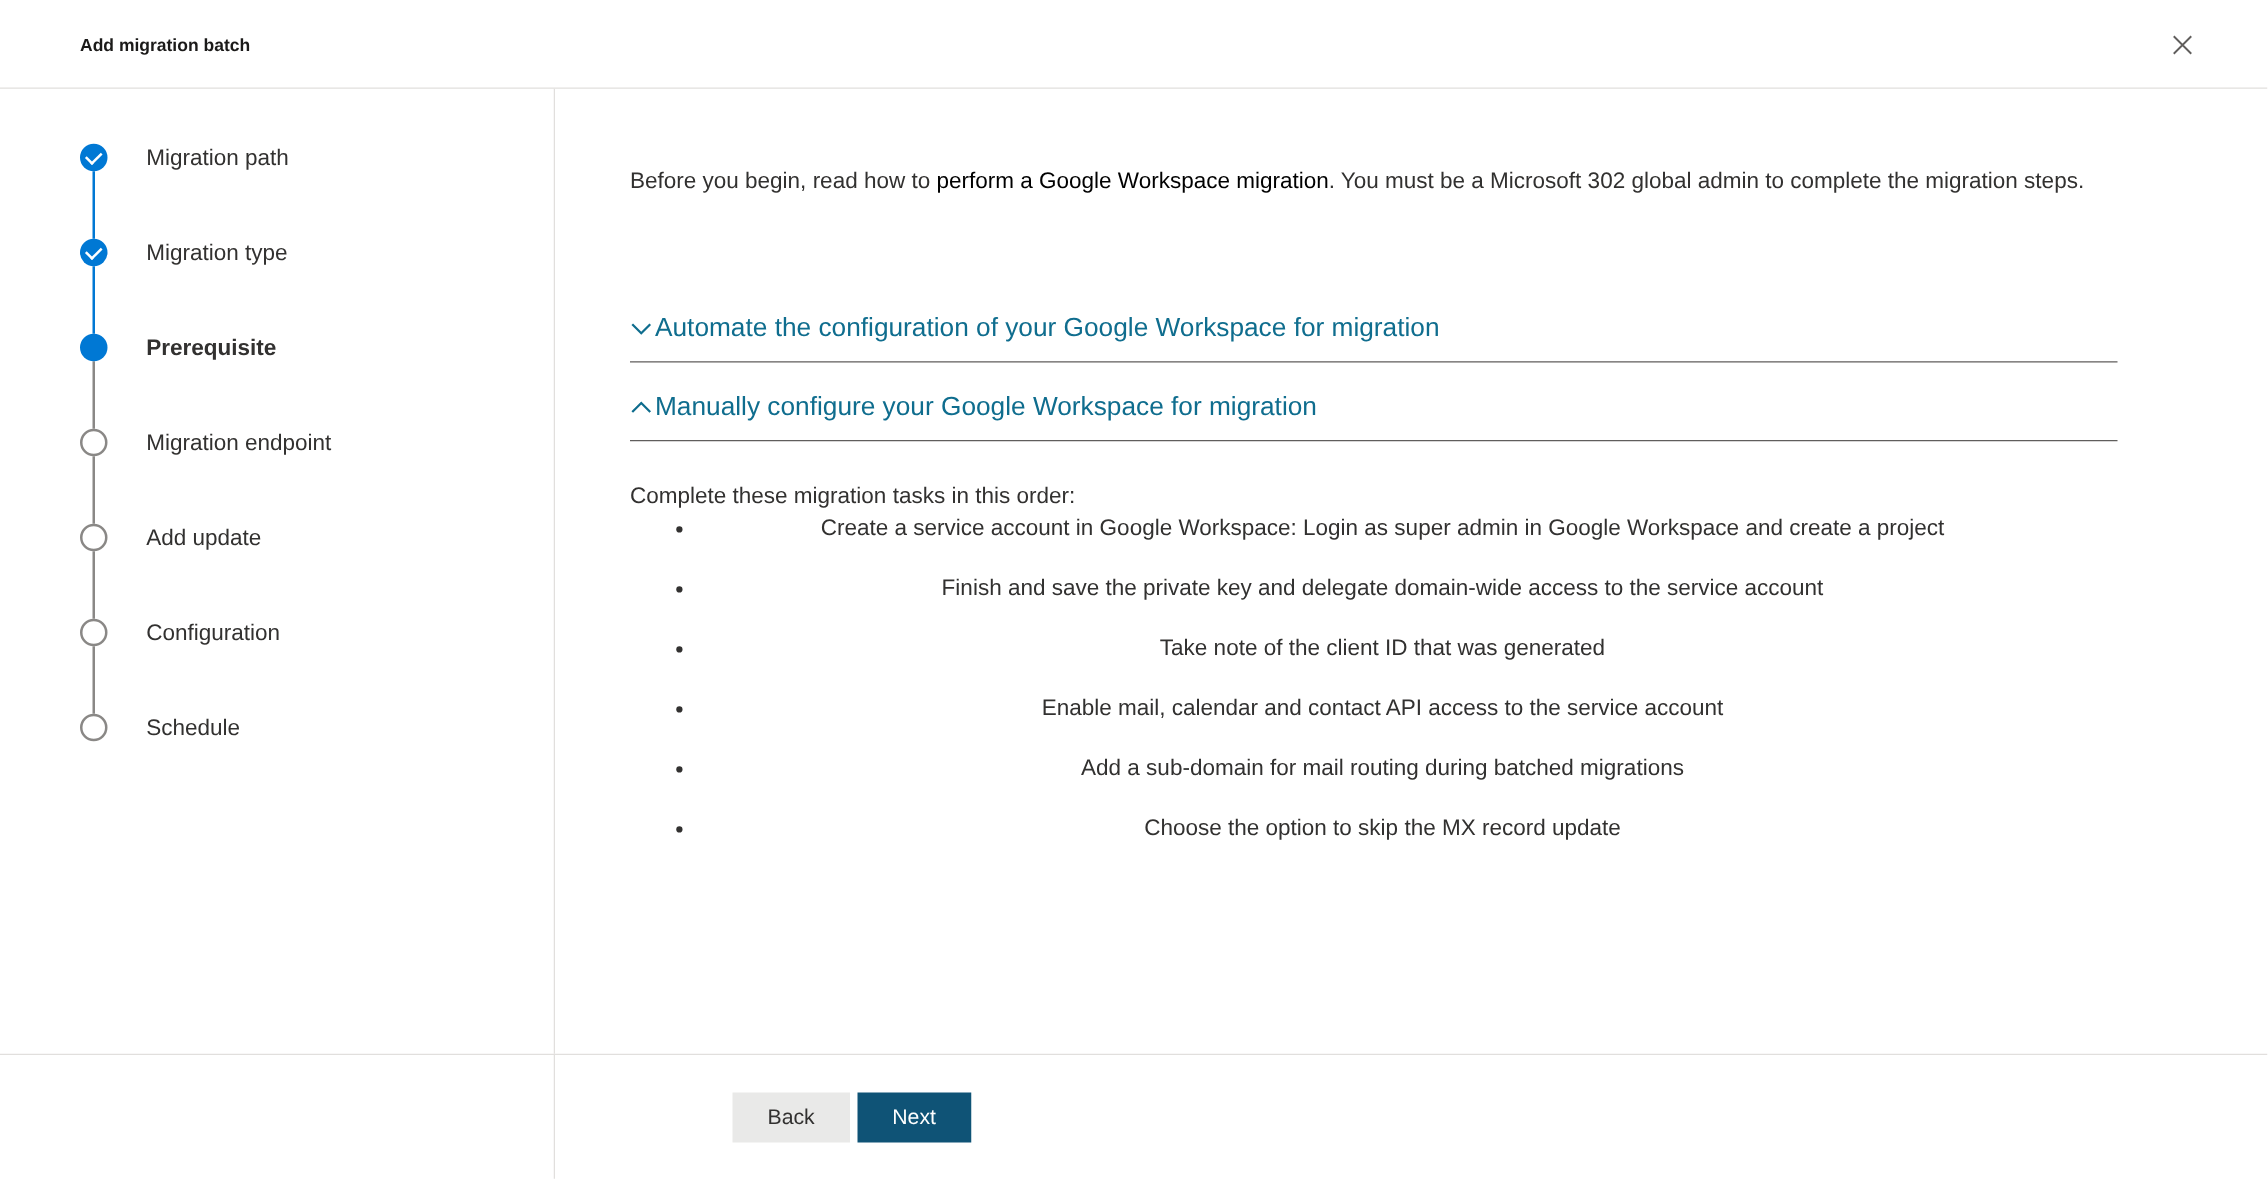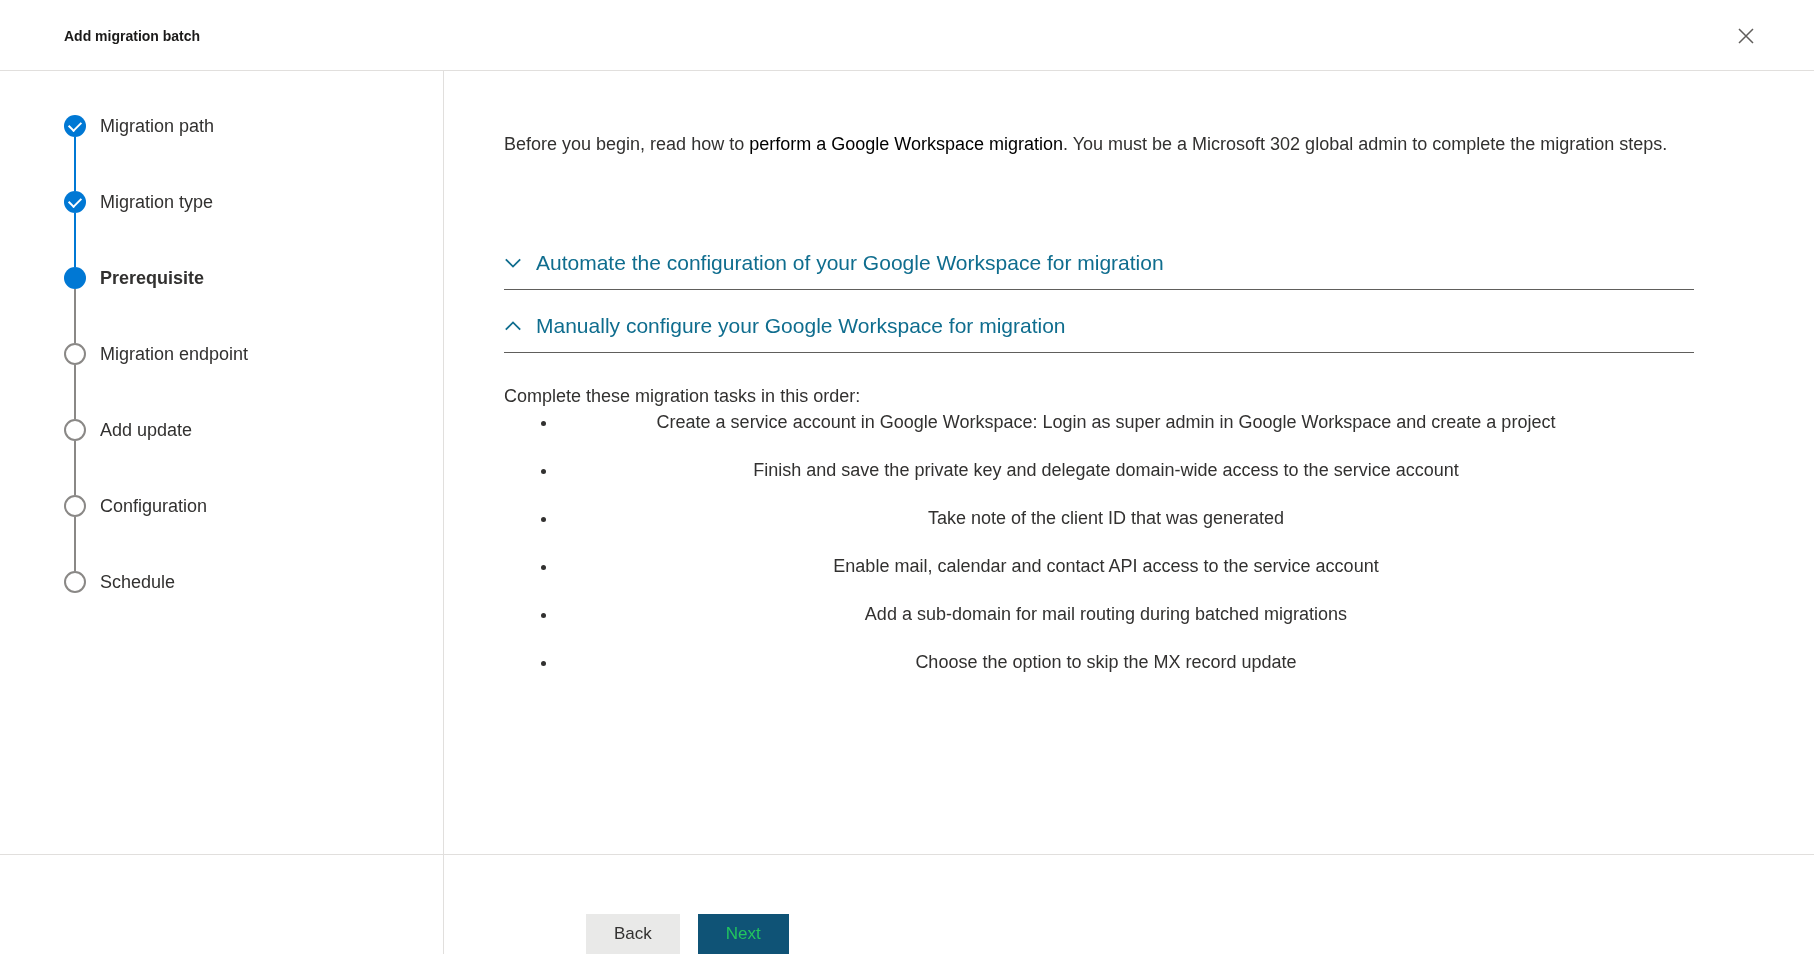--- a/index.html
+++ b/index.html
@@ -93,20 +93,21 @@
       top: 22px;
       width: 2px;
       height: 54px;
       background: #8a8886;
     }
     .step-line.blue { background: #0078d4; }
     .step-label {
       font-size: 18px;
       color: #323130;
       line-height: 22px;
+      margin-left: 17px;
     }
     .step-label.bold { font-weight: 700; }
     .main {
       flex: 1;
       padding: 60px 120px 20px 60px;
       overflow-y: auto;
     }
     .intro {
       font-size: 18px;
       line-height: 26px;
@@ -115,21 +116,21 @@
     }
     .intro a { color: #000000; text-decoration: none; }
     .accordion {
       border-bottom: 1px solid #605e5c;
       padding: 14px 0;
       margin-bottom: 10px;
     }
     .accordion-header {
       display: flex;
       align-items: center;
-      gap: 14px;
+      gap: 2px;
       cursor: pointer;
     }
     .chevron {
       width: 18px;
       height: 18px;
       flex-shrink: 0;
       display: flex;
       align-items: center;
       justify-content: center;
     }
@@ -149,29 +150,29 @@
       list-style: disc;
       padding-left: 54px;
       text-align: center;
     }
     .task-list li {
       margin-bottom: 22px;
       padding-right: 40px;
     }
     .footer {
       position: absolute;
-      bottom: 0;
+      bottom: 11px;
       left: 0;
       right: 0;
       height: 100px;
       border-top: 1px solid #e1dfdd;
       display: flex;
-      align-items: flex-end;
+      align-items: center;
       padding-left: 586px;
-      gap: 18px;
+      gap: 6px;
       background: #fff;
     }
     .footer-left-border {
       position: absolute;
       left: 443px;
       top: 0;
       width: 1px;
       height: 100%;
       background: #e1dfdd;
     }
@@ -182,21 +183,21 @@
       border: none;
       cursor: pointer;
       font-family: inherit;
     }
     .btn-secondary {
       background: #e9e9e8;
       color: #323130;
     }
     .btn-primary {
       background: #0f5376;
-      color: #22c55e;
+      color: #ffffff;
       padding-left: 28px;
     }
   </style>
 </head>
 <body>
 
 <div class="header">
   <div class="header-title">Add migration batch</div>
   <div class="close-btn">
     <svg width="16" height="16" viewBox="0 0 16 16">

